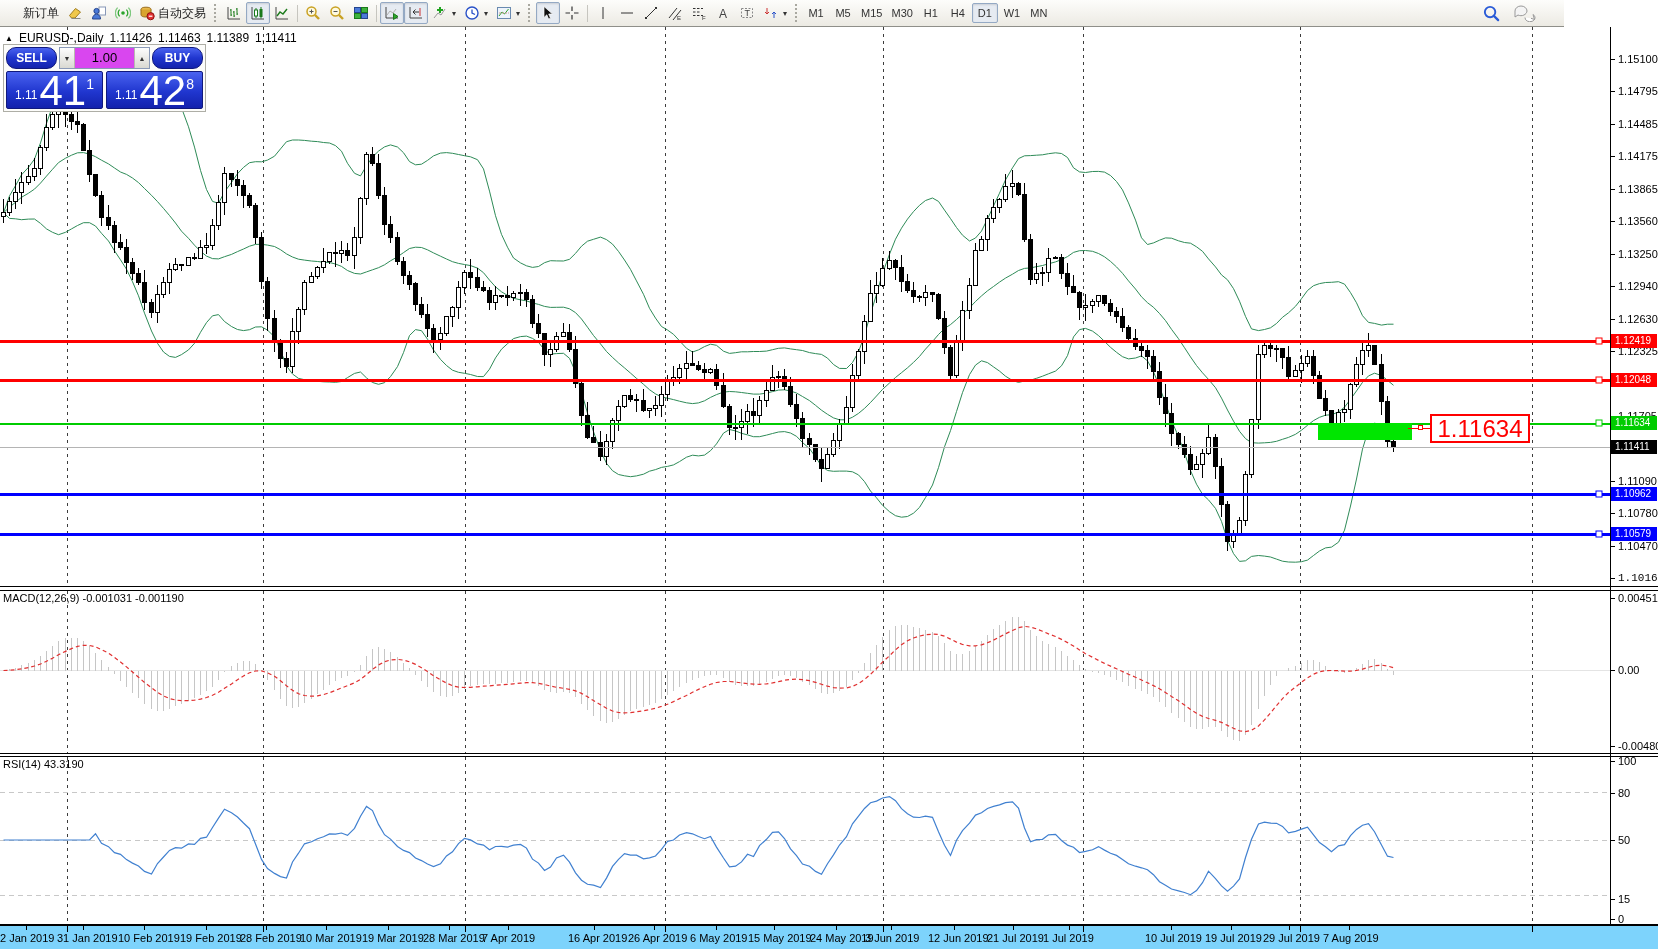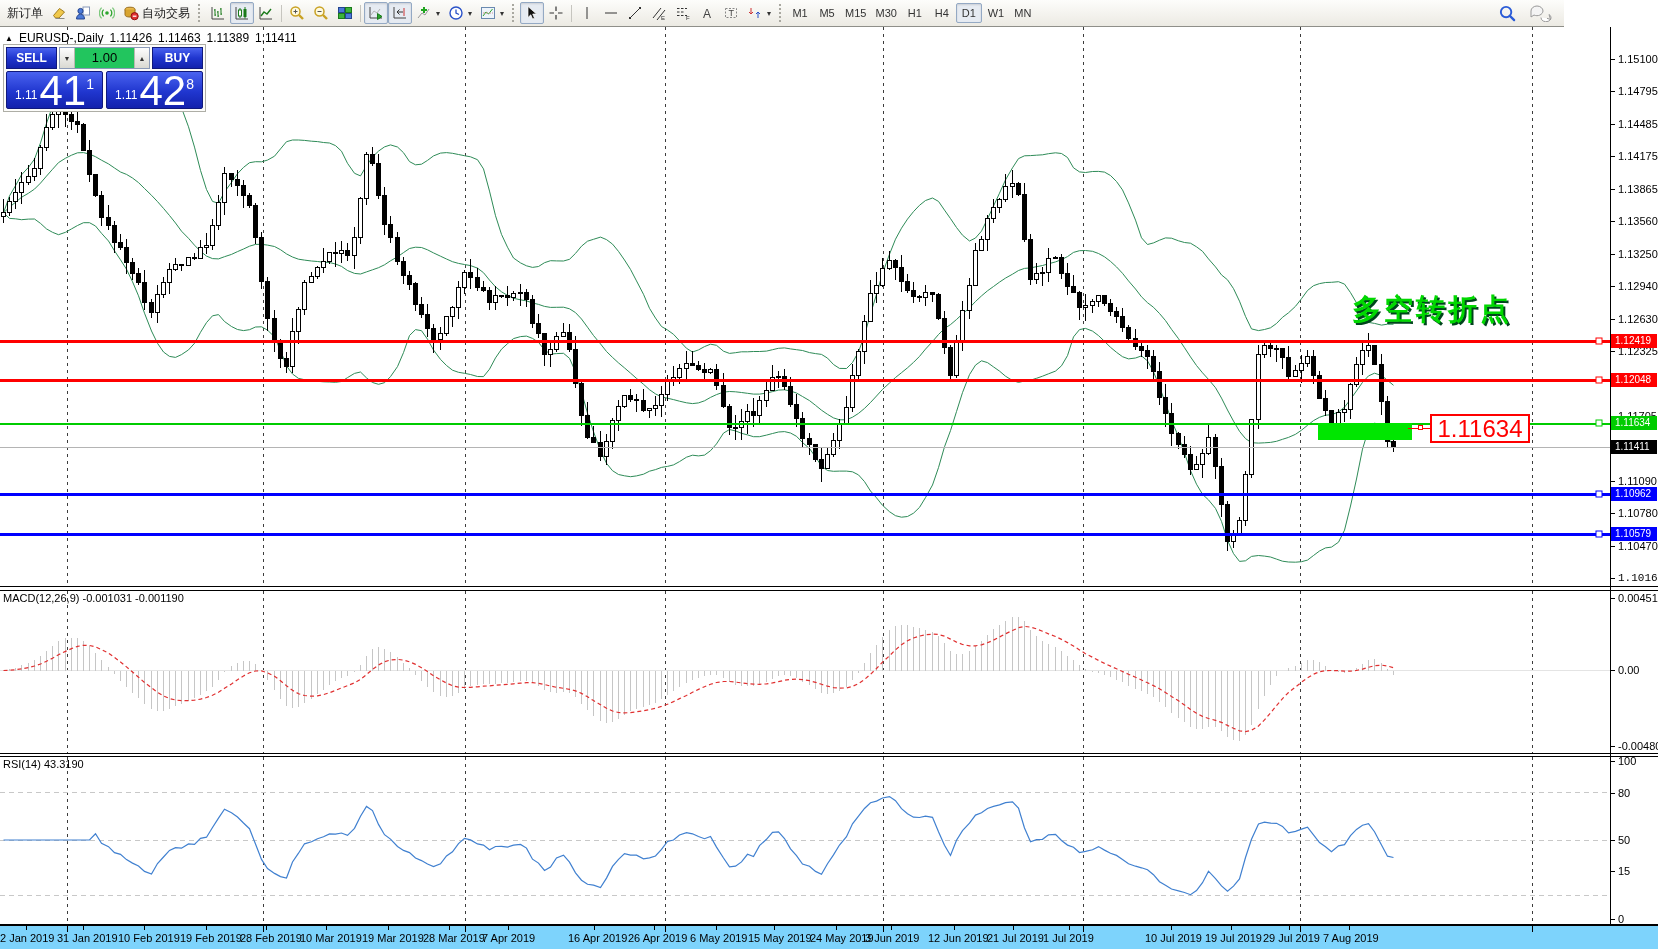--- a/index.html
+++ b/index.html
@@ -3,21 +3,21 @@
 <meta charset="utf-8">
 <style>
   *{margin:0;padding:0;box-sizing:border-box}
   html,body{width:1658px;height:949px;overflow:hidden;background:#fff;
     font-family:"Liberation Sans","DejaVu Sans",sans-serif;}
   #app{position:relative;width:1658px;height:949px;background:#fff}
 
   
   #toolbar{position:absolute;left:0;top:0;width:1564px;height:27px;
     background:linear-gradient(#fdfdfb,#eceae3);border-bottom:1px solid #8f8f89;
-    display:flex;align-items:center;padding:0 3px;z-index:20}
+    display:flex;align-items:center;padding:0 19px;z-index:20}
   .grip{width:4px;height:18px;border-left:2px dotted #a9a8a0;margin:0 4px}
   .tb-sep{width:1px;height:17px;background:#c6c5bf;margin:0 3px}
   .tb-btn{height:22px;min-width:23px;display:flex;align-items:center;justify-content:center;
     gap:3px;padding:0 3px;border:1px solid transparent;border-radius:2px;
     font-size:12px;color:#222;cursor:default;white-space:nowrap}
   .tb-btn.pressed{background:#e6ebf2;border:1px solid #94a9c4;box-shadow:inset 0 1px 2px rgba(0,0,0,.12)}
   .tb-caret{font-size:8px;color:#333;margin-left:1px}
   .icon16{width:16px;height:16px;display:block}
   .tf-btn{font-size:11px;color:#333;min-width:26px;height:20px}
   #tb-right{margin-left:auto;display:flex;align-items:center;gap:12px;padding-right:8px}
@@ -54,22 +54,22 @@
   #chart-title{position:absolute;left:5px;top:31px;font-size:12px;color:#000;z-index:9;
     display:flex;gap:6px;align-items:center}
   #chart-title .marker{font-size:8px}
 
   
   #trade-panel{position:absolute;left:3px;top:44px;width:203px;background:#fcfcfa;
     border:1px solid #aeaea6;padding:2px;z-index:10}
   .ocp-row1{display:flex;height:22px;gap:2px;margin-bottom:2px}
   .btn-trade{flex:0 0 51px;background:linear-gradient(#4a63f0,#2036cf 50%,#1322ad);
     color:#fff;font-size:12px;font-weight:bold;display:flex;align-items:center;
-    justify-content:center;border-radius:0;border:1px solid #10197d;cursor:pointer}
-  .vol-box{flex:1;display:flex;border:1px solid #8a9ab8;background:#22c55e}
+    justify-content:center;border-radius:10px;border:1px solid #10197d;cursor:pointer}
+  .vol-box{flex:1;display:flex;border:1px solid #8a9ab8;background:#d946ef}
   .vol-btn{width:15px;background:linear-gradient(#fdfdfd,#d9d9d2);font-size:7px;color:#333;
     display:flex;align-items:center;justify-content:center;cursor:pointer}
   .vol-btn.left{border-right:1px solid #b9b9b1}
   .vol-btn.right{border-left:1px solid #b9b9b1}
   .vol-value{flex:1;text-align:center;font-size:13px;line-height:20px;color:#000}
   .ocp-row2{display:flex;gap:3px;height:38px}
   .price-box{flex:1;background:linear-gradient(#4a63f0,#2036cf 55%,#1322ad);border-radius:2px;
     border:1px solid #10197d;color:#fff;display:flex;align-items:flex-end;justify-content:center;
     padding-bottom:2px;cursor:pointer}
   .pb-small{font-size:12px;margin:0 2px 4px 0}
@@ -1069,21 +1069,21 @@
       <div class="axis-tag" style="top: 389.407px; background: rgb(0, 204, 0);">1.11634</div>
       <div class="axis-tag" style="top: 460.01px; background: rgb(0, 0, 255);">1.10962</div>
       <div class="axis-tag" style="top: 500.249px; background: rgb(0, 0, 255);">1.10579</div>
       <div class="axis-tag" style="top: 412.836px; background: rgb(0, 0, 0);">1.11411</div>
       <div class="axis-tick" style="top: 564px;">0.004517</div>
       <div class="axis-tick" style="top: 636px;">0.00</div>
       <div class="axis-tick" style="top: 712px;">-0.004806</div>
       <div class="axis-tick" style="top: 727px;">100</div>
       <div class="axis-tick" style="top: 758.6px;">80</div>
       <div class="axis-tick" style="top: 806px;">50</div>
-      <div class="axis-tick" style="top: 837px;">15</div>
+      <div class="axis-tick" style="top: 865px;">15</div>
       <div class="axis-tick" style="top: 885px;">0</div>
     </div>
   <div id="date-axis">
       <div class="date-label" style="left: 0px;">2 Jan 2019</div>
       <div class="date-tick" style="left: 26px;"></div>
       <div class="date-label" style="left: 57px;">31 Jan 2019</div>
       <div class="date-tick" style="left: 83px;"></div>
       <div class="date-label" style="left: 118px;">10 Feb 2019</div>
       <div class="date-tick" style="left: 144px;"></div>
       <div class="date-label" style="left: 180px;">19 Feb 2019</div>
@@ -1163,18 +1163,17 @@
           <span class="pb-sup">1</span>
       </div>
       <div class="price-box">
         <span class="pb-small">1.11</span>
           <span class="pb-big">42</span>
           <span class="pb-sup">8</span>
       </div>
     </div>
   </div>
 
-  <div id="turning-point">多空转折点</div>
   <div id="callout-connector"></div>
   <div id="callout-knob"></div>
   <div id="level-callout">1.11634</div>
 
 </div>
 
 </body></html>

